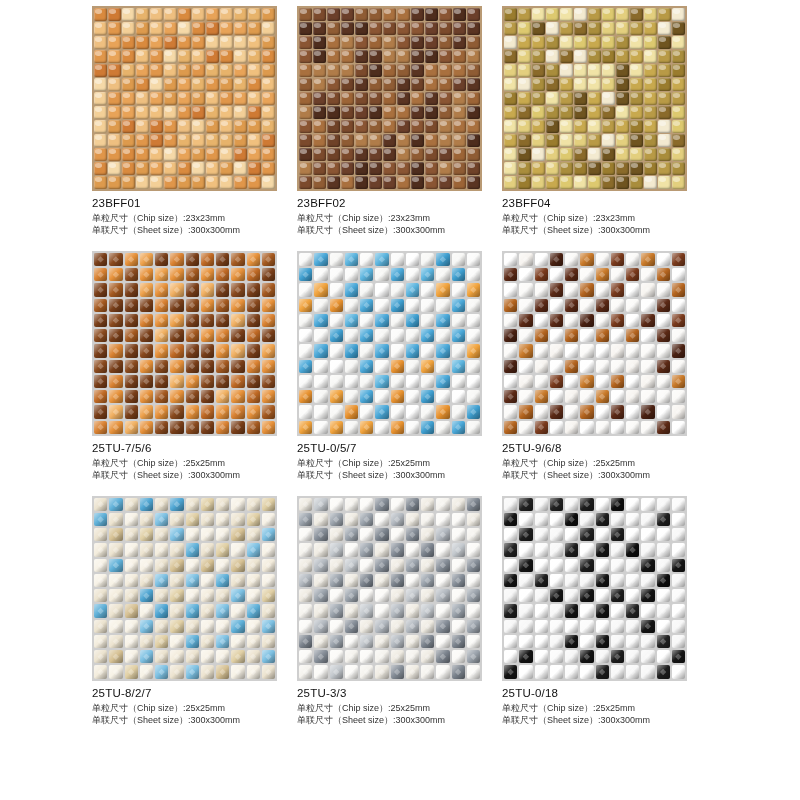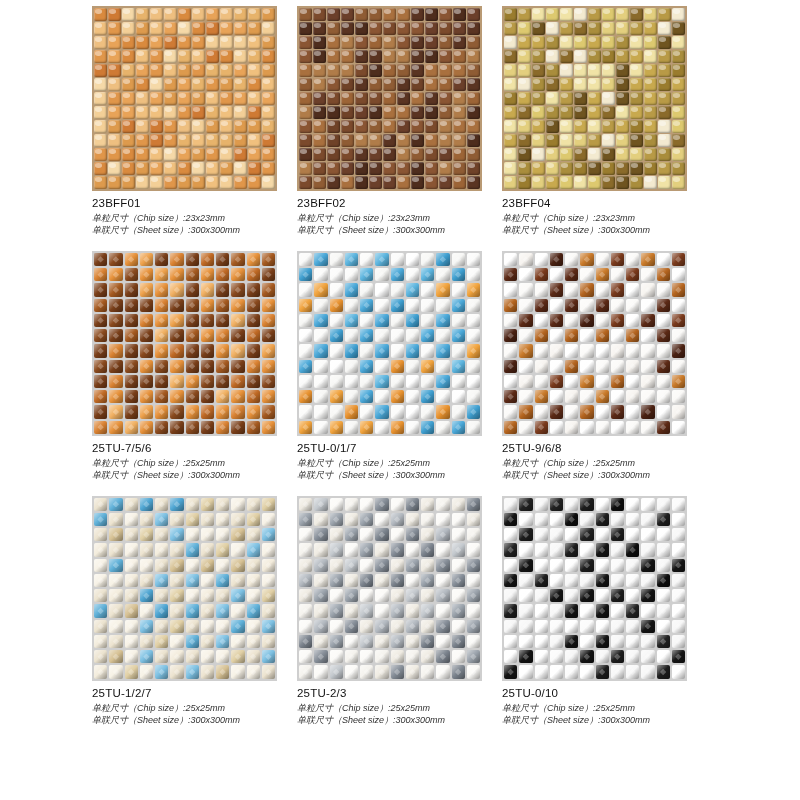--- a/index.html
+++ b/index.html
@@ -96,21 +96,20 @@
     font-size: 11.5px;
     color: #111111;
     letter-spacing: 0.2px;
     margin-bottom: 3px;
   }
   .spec {
     font-size: 9px;
     color: #333333;
     line-height: 1.38;
     white-space: nowrap;
-    font-style: italic;
   }
 </style>
 </head>
 <body>
 
 <div class="catalog">
   <div class="grid" id="grid">
       <div class="cell">
         <div class="swatch">
           <div class="tiles" style="grid-template-columns: repeat(13, 1fr); grid-template-rows: repeat(13, 1fr); gap: 1.5px; padding: 2px; background: rgb(185, 154, 116);">
@@ -949,21 +948,21 @@
             <div class="tile pyr" style="background: rgb(251, 251, 250);"></div>
             <div class="tile pyr" style="background: rgb(232, 146, 47);"></div>
             <div class="tile pyr" style="background: rgb(251, 251, 250);"></div>
             <div class="tile pyr" style="background: rgb(63, 159, 208);"></div>
             <div class="tile pyr" style="background: rgb(247, 247, 245);"></div>
             <div class="tile pyr" style="background: rgb(74, 168, 216);"></div>
             <div class="tile pyr" style="background: rgb(247, 247, 245);"></div>
           </div>
         </div>
         <div class="caption">
-          <div class="code">25TU-0/1/7</div>
+          <div class="code">25TU-0/5/7</div>
           <div class="spec">单粒尺寸（Chip size）:25x25mm</div>
           <div class="spec">单联尺寸（Sheet size）:300x300mm</div>
         </div>
       </div>
       <div class="cell">
         <div class="swatch">
           <div class="tiles" style="grid-template-columns: repeat(12, 1fr); grid-template-rows: repeat(12, 1fr); gap: 2px; padding: 2px; background: rgb(207, 207, 207);">
             <div class="tile pyr" style="background: rgb(255, 255, 255);"></div>
             <div class="tile pyr" style="background: rgb(247, 244, 240);"></div>
             <div class="tile pyr" style="background: rgb(255, 255, 255);"></div>
@@ -1259,21 +1258,21 @@
             <div class="tile pyr" style="background: rgb(236, 227, 207);"></div>
             <div class="tile pyr" style="background: rgb(124, 192, 226);"></div>
             <div class="tile pyr" style="background: rgb(236, 227, 207);"></div>
             <div class="tile pyr" style="background: rgb(214, 193, 147);"></div>
             <div class="tile pyr" style="background: rgb(247, 242, 230);"></div>
             <div class="tile pyr" style="background: rgb(247, 242, 230);"></div>
             <div class="tile pyr" style="background: rgb(236, 227, 207);"></div>
           </div>
         </div>
         <div class="caption">
-          <div class="code">25TU-1/2/7</div>
+          <div class="code">25TU-8/2/7</div>
           <div class="spec">单粒尺寸（Chip size）:25x25mm</div>
           <div class="spec">单联尺寸（Sheet size）:300x300mm</div>
         </div>
       </div>
       <div class="cell">
         <div class="swatch">
           <div class="tiles" style="grid-template-columns: repeat(12, 1fr); grid-template-rows: repeat(12, 1fr); gap: 2px; padding: 2px; background: rgb(207, 207, 207);">
             <div class="tile pyr" style="background: rgb(239, 235, 226);"></div>
             <div class="tile pyr" style="background: rgb(195, 200, 205);"></div>
             <div class="tile pyr" style="background: rgb(251, 250, 247);"></div>
@@ -1414,21 +1413,21 @@
             <div class="tile pyr" style="background: rgb(239, 235, 226);"></div>
             <div class="tile pyr" style="background: rgb(134, 142, 152);"></div>
             <div class="tile pyr" style="background: rgb(239, 235, 226);"></div>
             <div class="tile pyr" style="background: rgb(245, 243, 238);"></div>
             <div class="tile pyr" style="background: rgb(251, 250, 247);"></div>
             <div class="tile pyr" style="background: rgb(124, 132, 142);"></div>
             <div class="tile pyr" style="background: rgb(251, 250, 247);"></div>
           </div>
         </div>
         <div class="caption">
-          <div class="code">25TU-2/3</div>
+          <div class="code">25TU-3/3</div>
           <div class="spec">单粒尺寸（Chip size）:25x25mm</div>
           <div class="spec">单联尺寸（Sheet size）:300x300mm</div>
         </div>
       </div>
       <div class="cell">
         <div class="swatch">
           <div class="tiles" style="grid-template-columns: repeat(12, 1fr); grid-template-rows: repeat(12, 1fr); gap: 2px; padding: 2px; background: rgb(207, 207, 207);">
             <div class="tile pyr" style="background: rgb(247, 247, 247);"></div>
             <div class="tile pyr" style="background: rgb(34, 34, 34);"></div>
             <div class="tile pyr" style="background: rgb(247, 247, 247);"></div>
@@ -1569,19 +1568,19 @@
             <div class="tile pyr" style="background: rgb(255, 255, 255);"></div>
             <div class="tile pyr" style="background: rgb(29, 29, 29);"></div>
             <div class="tile pyr" style="background: rgb(247, 247, 247);"></div>
             <div class="tile pyr" style="background: rgb(247, 247, 247);"></div>
             <div class="tile pyr" style="background: rgb(247, 247, 247);"></div>
             <div class="tile pyr" style="background: rgb(29, 29, 29);"></div>
             <div class="tile pyr" style="background: rgb(255, 255, 255);"></div>
           </div>
         </div>
         <div class="caption">
-          <div class="code">25TU-0/10</div>
+          <div class="code">25TU-0/18</div>
           <div class="spec">单粒尺寸（Chip size）:25x25mm</div>
           <div class="spec">单联尺寸（Sheet size）:300x300mm</div>
         </div>
       </div>
     </div>
 </div>
 
 </body></html>

